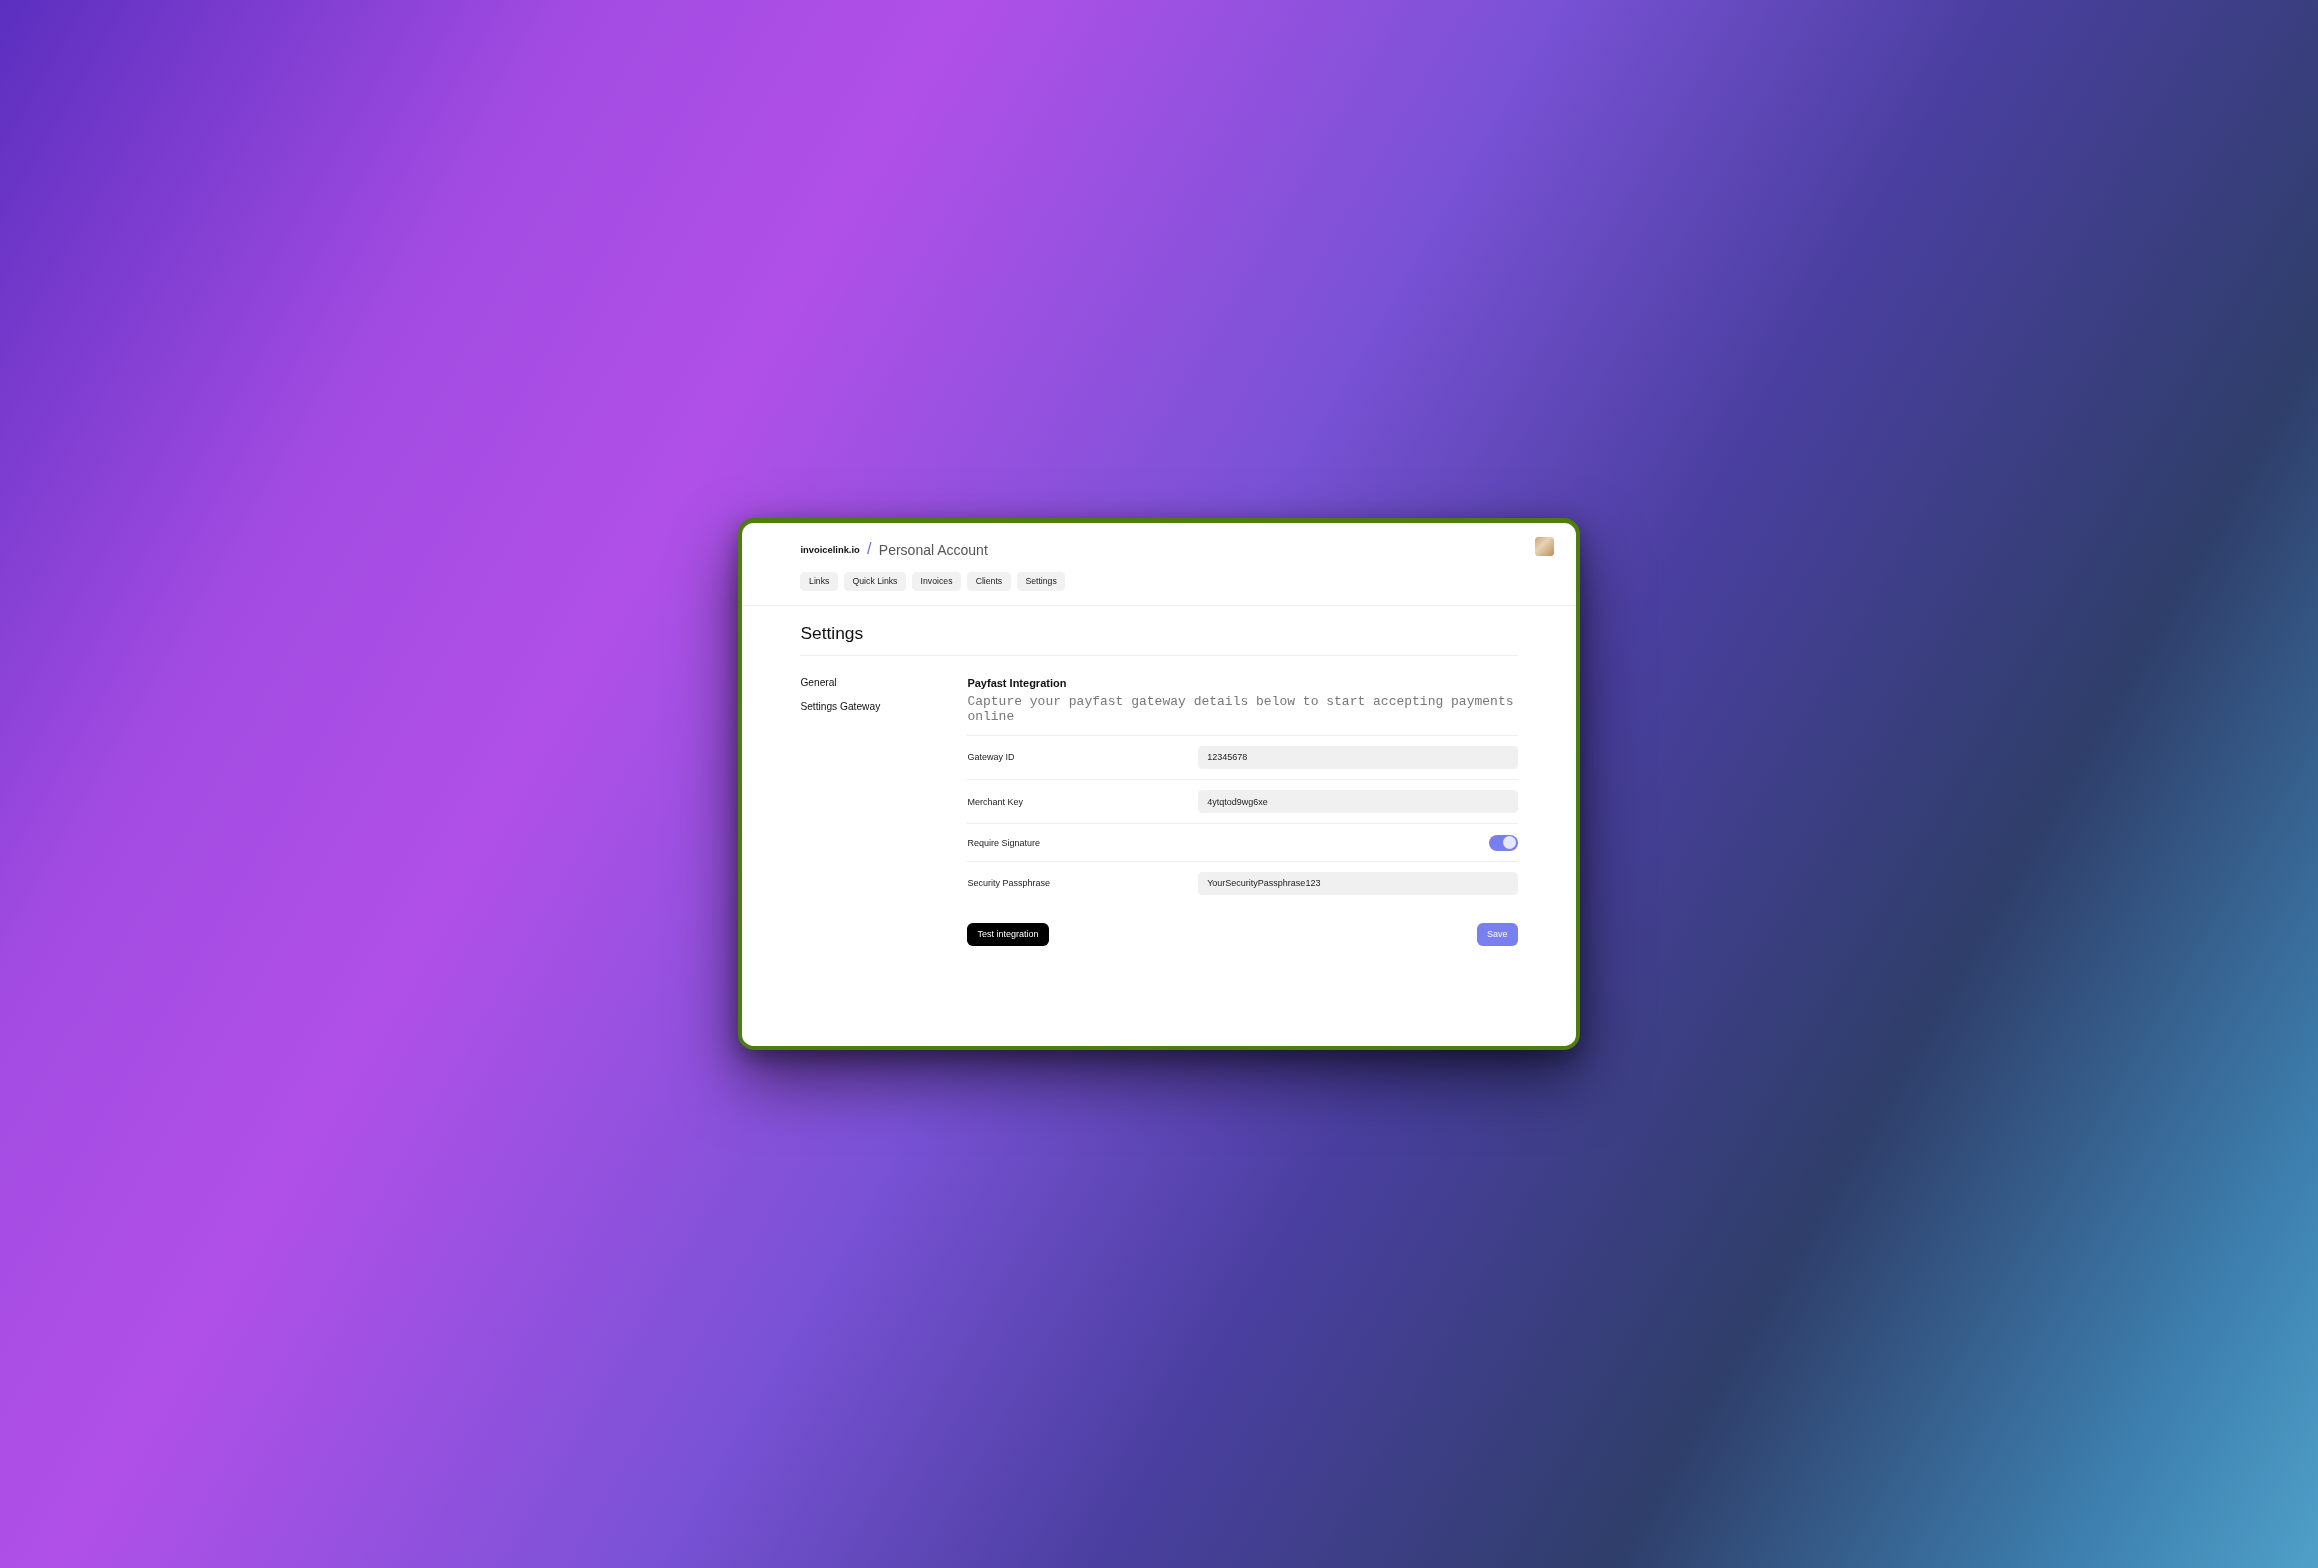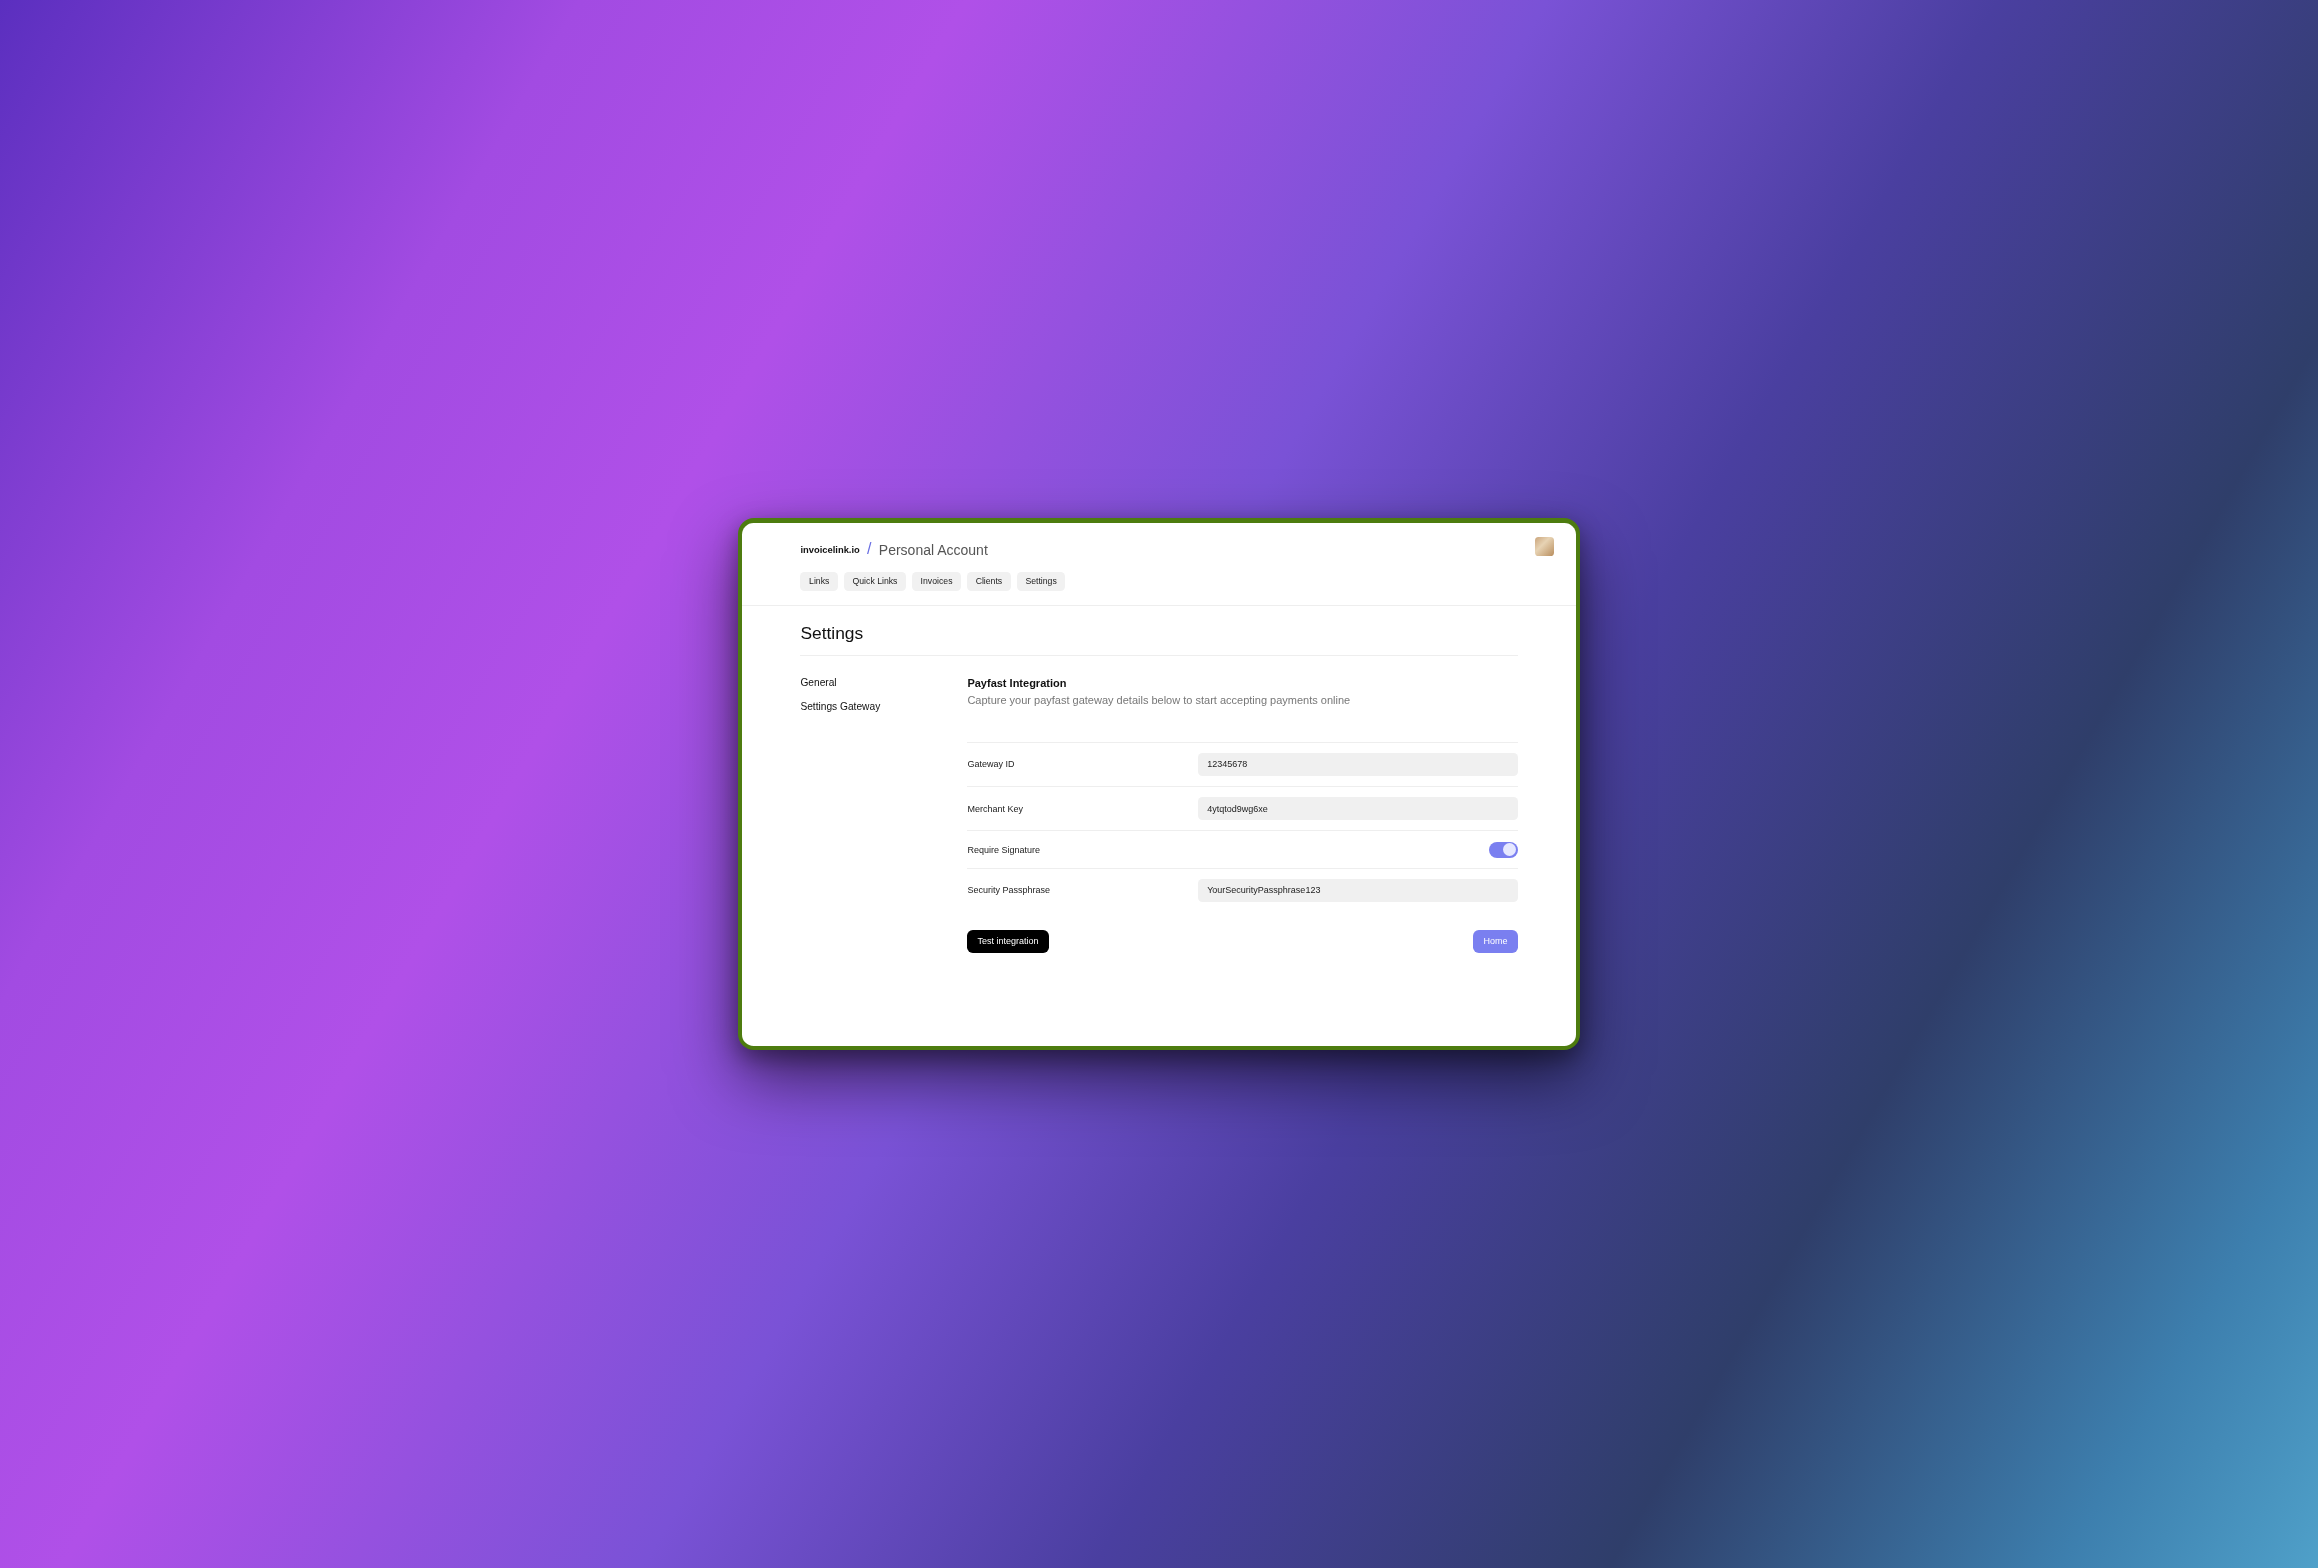--- a/index.html
+++ b/index.html
@@ -110,21 +110,21 @@
     margin-bottom: 13px;
     cursor: pointer;
     background: none;
     border: none;
     text-align: left;
     padding: 0;
   }
 
   .panel { flex: 1; }
   .panel-title { font-size: 11px; color: #111; margin-bottom: 4.4px; }
-  .panel-sub { font-size: 11px; color: #777; margin-bottom: 36px; }
+  .panel-sub { font-size: 13px; color: #777; margin-bottom: 11px; font-family: Liberation Mono, monospace; }
 
   .form-row {
     display: flex;
     align-items: center;
     padding: 10.2px 0;
     border-top: 0.7px solid #eee;
   }
   .form-row:last-of-type { border-bottom: 0.7px solid #eee; }
   .field-label {
     flex: 0 0 42%;
@@ -243,21 +243,21 @@
 
           <div class="form-row">
             <div class="field-label">Security Passphrase</div>
             <div class="field-control">
               <input class="text-input" type="text" value="YourSecurityPassphrase123" style="">
             </div>
           </div>
 
           <div class="actions">
             <button class="btn btn-dark">Test integration</button>
-            <button class="btn btn-primary">Home</button>
+            <button class="btn btn-primary">Save</button>
           </div>
         </section>
       </div>
     </div>
 
   </div>
 </div>
 
 
 </body></html>

